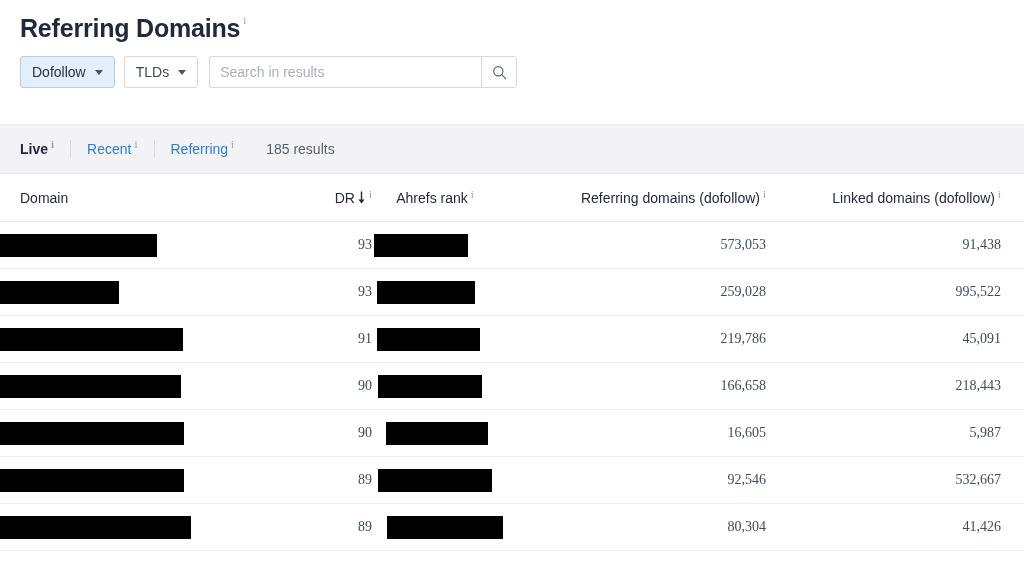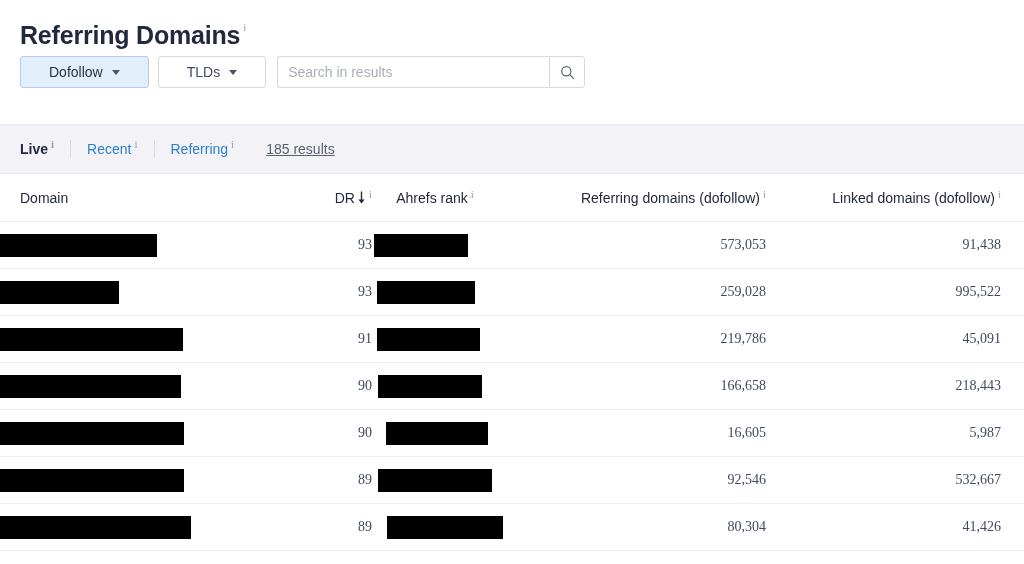--- a/index.html
+++ b/index.html
@@ -17,21 +17,21 @@
   .page {
     width: 1024px;
     height: 564px;
     position: relative;
     overflow: hidden;
     background: #ffffff;
   }
 
   
   .title-row {
-    padding: 20px 0 0 20px;
+    padding: 13px 0 0 20px;
     height: 48px;
   }
   .page-title {
     display: inline-block;
     font-size: 25px;
     font-weight: bold;
     color: #21293c;
     letter-spacing: -0.2px;
     line-height: 30px;
     vertical-align: top;
@@ -58,21 +58,21 @@
     align-items: flex-start;
   }
   .btn {
     height: 32px;
     border: 1px solid #d5dae0;
     border-radius: 3px;
     background: #ffffff;
     color: #404a5c;
     font-size: 14px;
     font-family: "Liberation Sans", sans-serif;
-    padding: 0 28px;
+    padding: 0 11px;
     display: inline-flex;
     align-items: center;
     cursor: pointer;
     white-space: nowrap;
   }
   .btn.active {
     background: #e3eefb;
     border-color: #b3cdeb;
     color: #273142;
   }
@@ -152,21 +152,20 @@
     height: 18px;
     background: #d7dadf;
     margin: 0 16px;
     flex: 0 0 auto;
   }
   .results-count {
     font-size: 14px;
     color: #58606e;
     margin-left: 32px;
     white-space: nowrap;
-    text-decoration: underline;
   }
 
   
   table.data {
     width: 1024px;
     border-collapse: collapse;
     table-layout: fixed;
   }
   table.data thead th {
     font-size: 14px;

